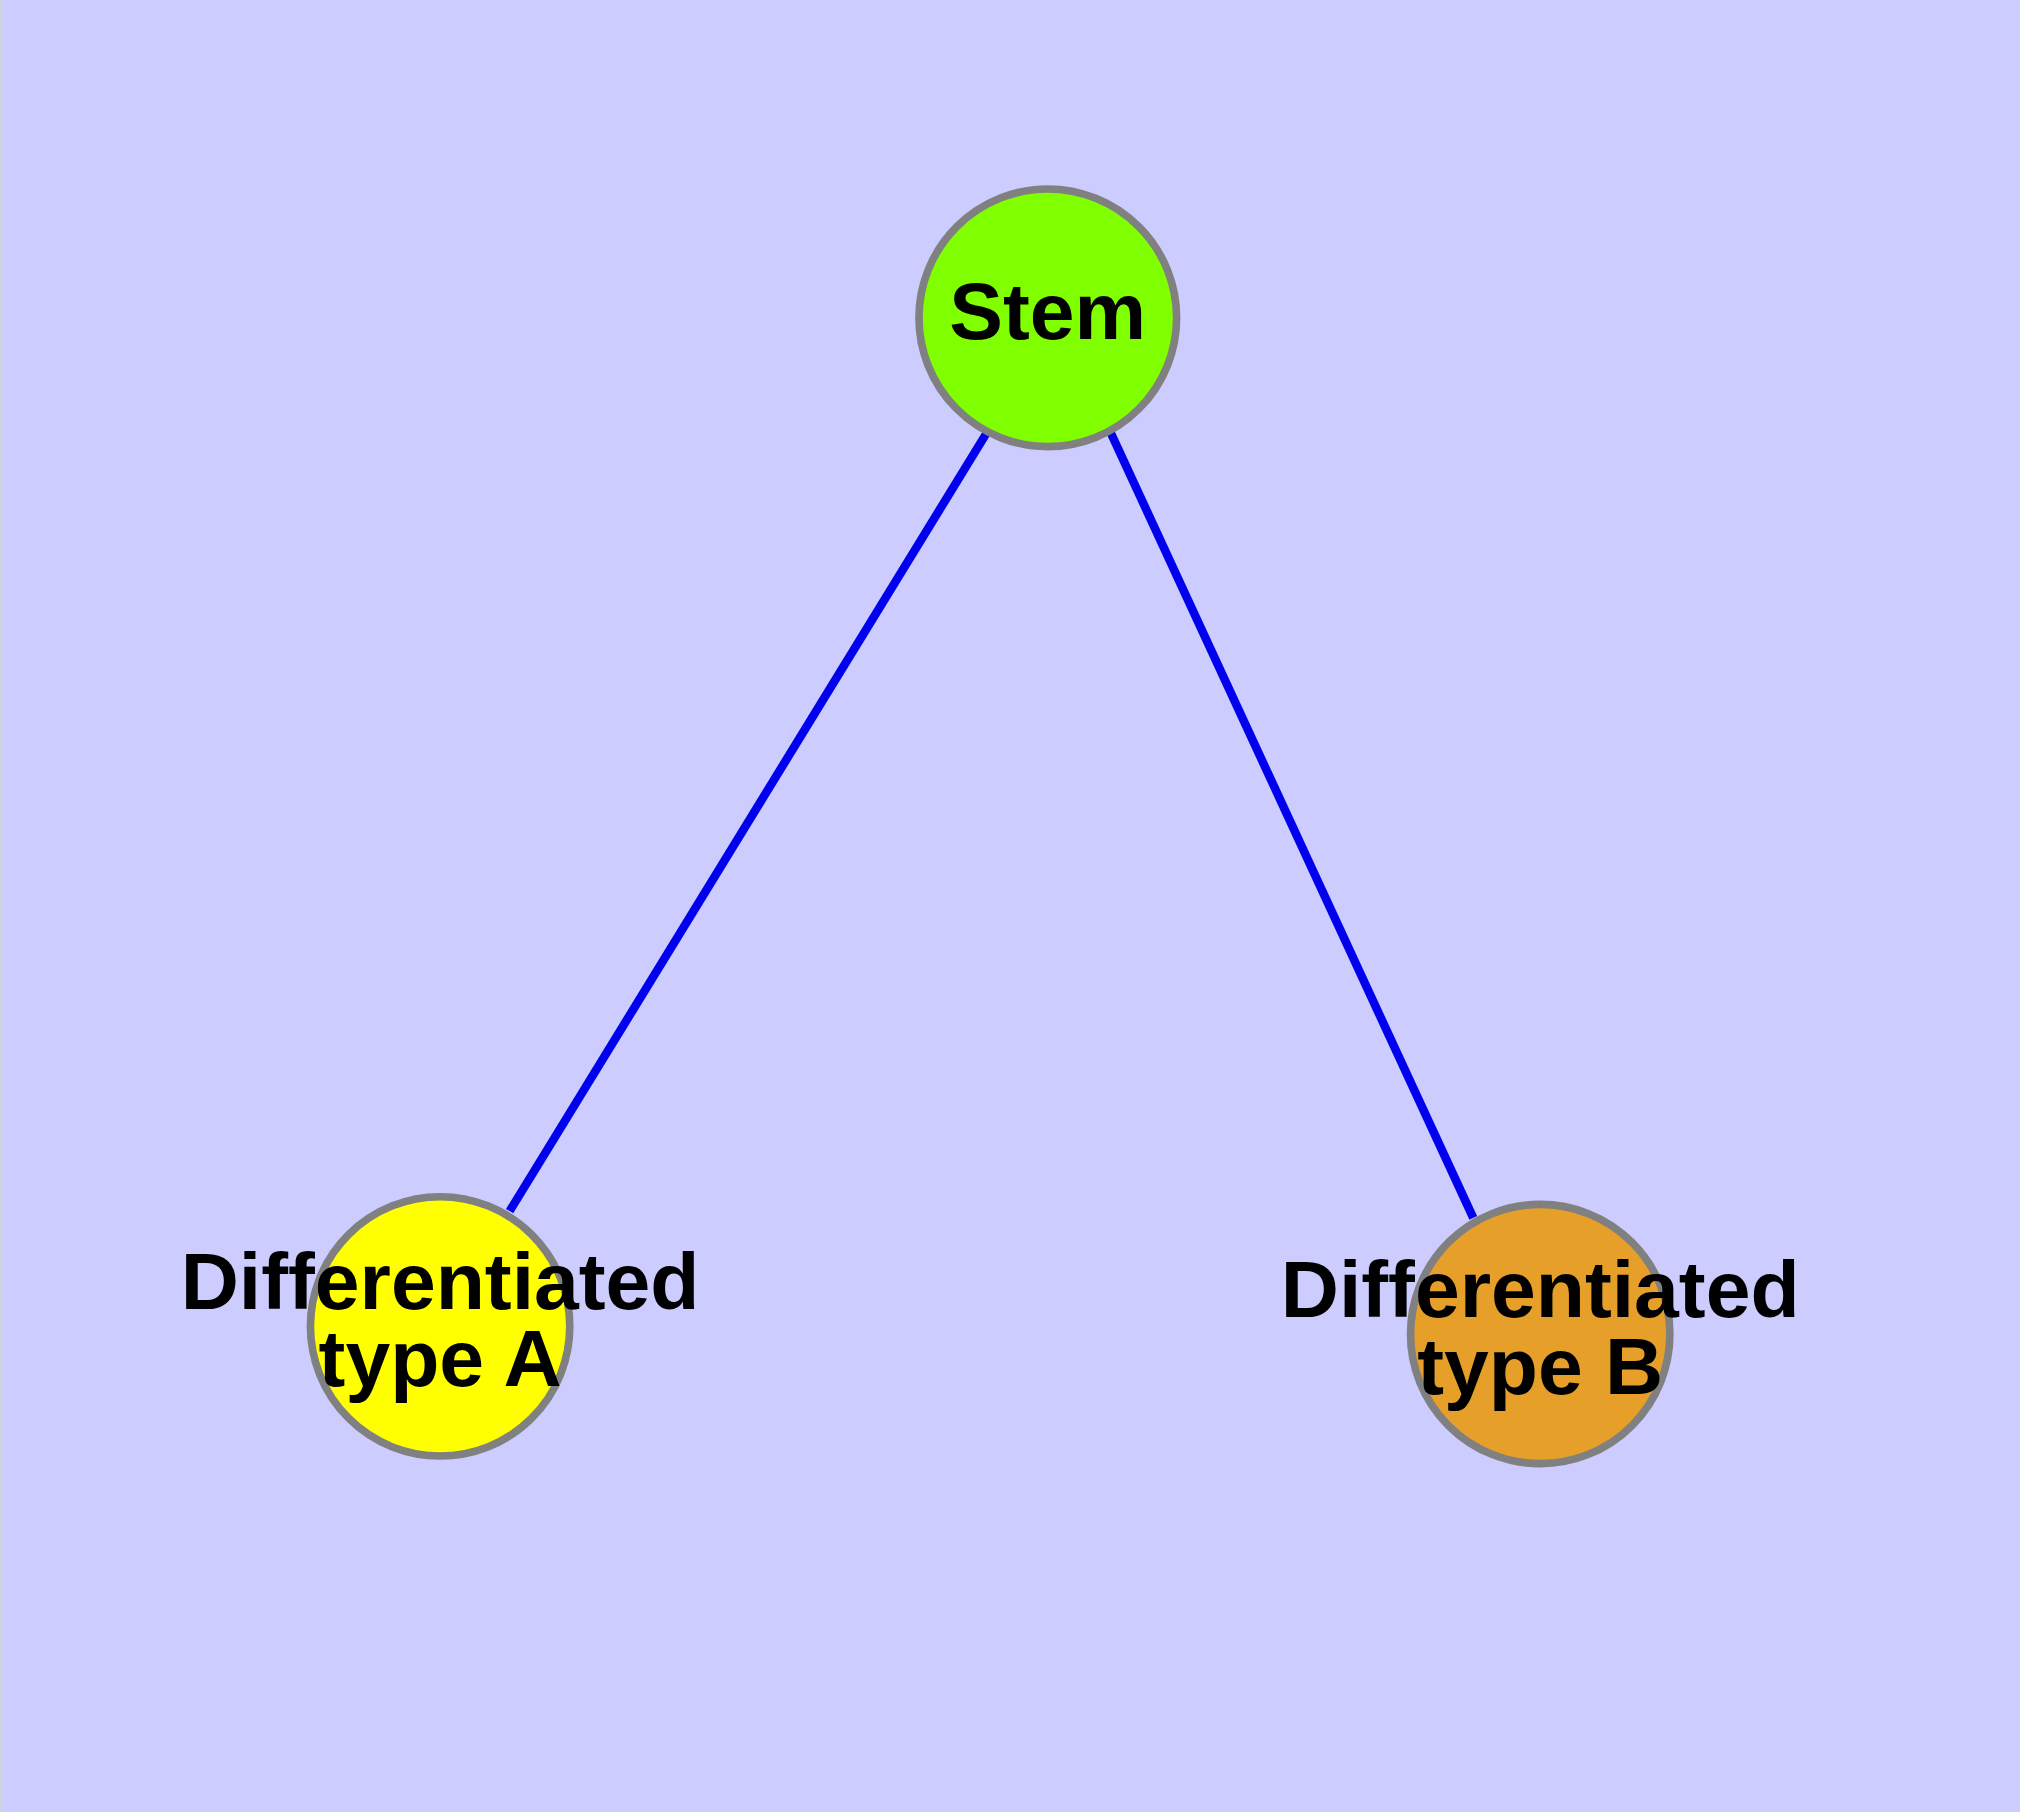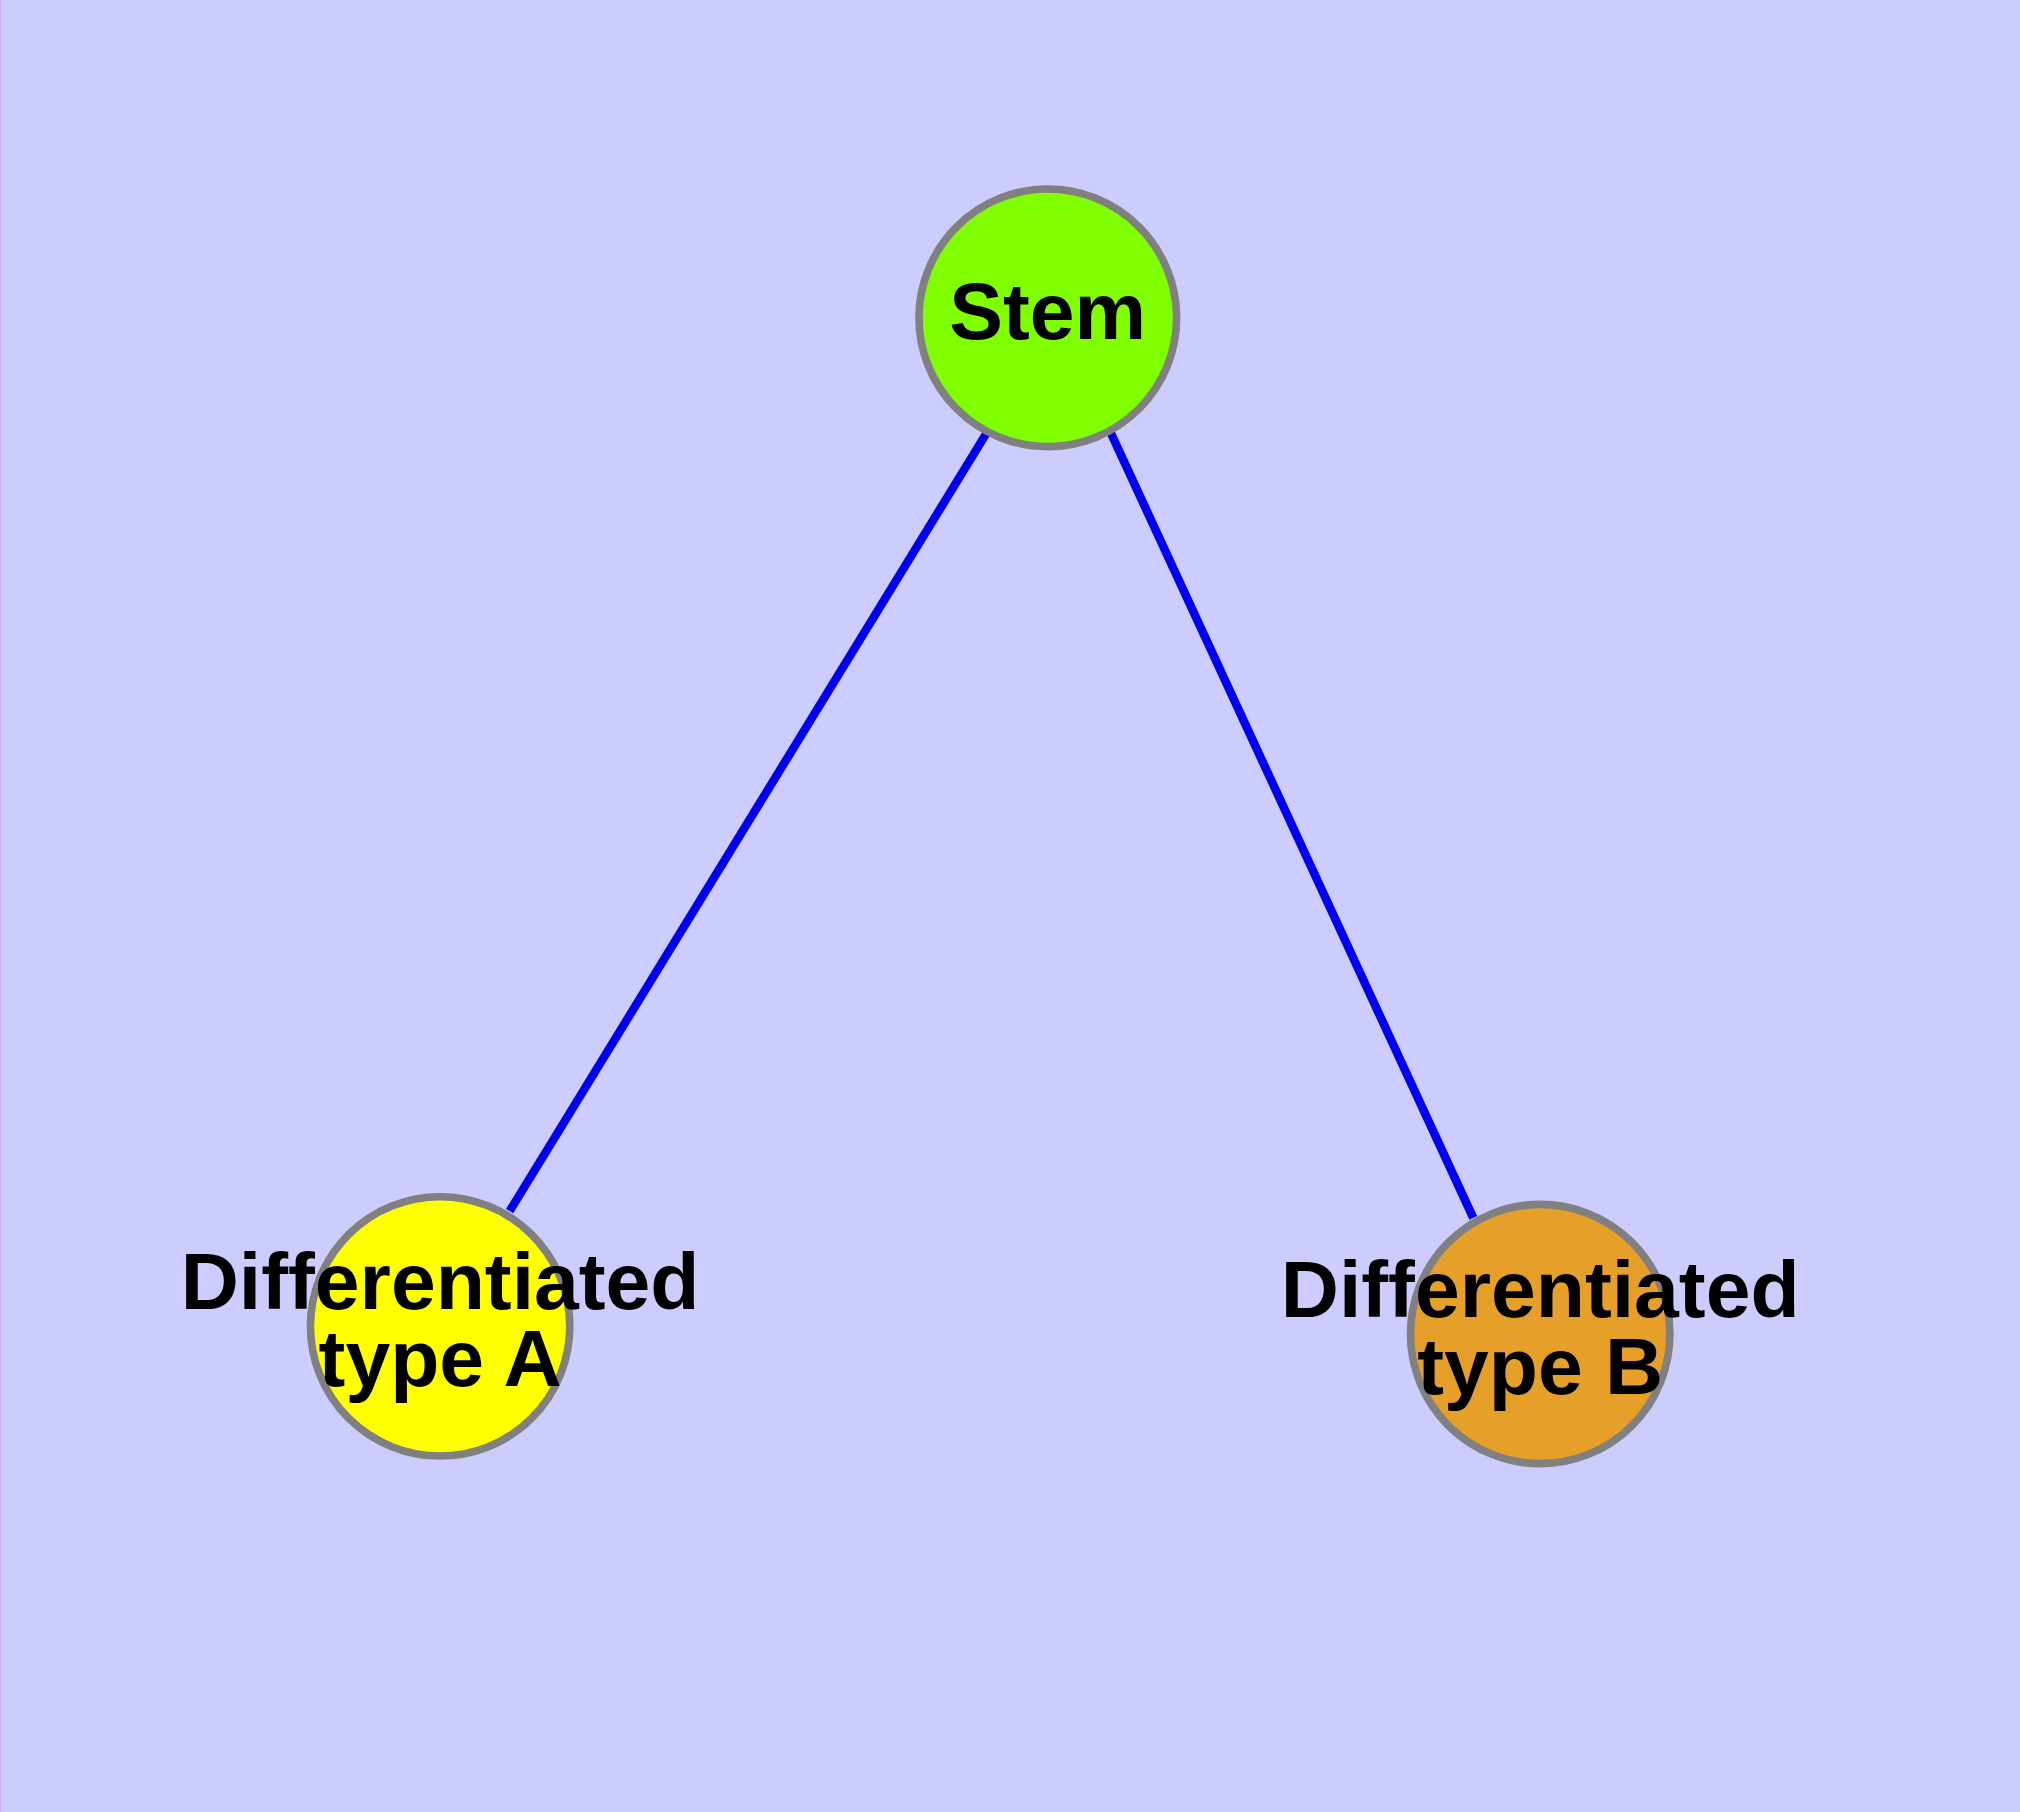--- a/index.html
+++ b/index.html
@@ -36,21 +36,21 @@
     font-size: 95px;
     fill: #000000;
     text-anchor: middle;
     dominant-baseline: middle;
     white-space: pre;
   }
 </style>
 </head>
 <body>
 
-<div id="stage" style="width: 1918px; height: 1812px; background: #d946ef;">
+<div id="stage" style="width: 1918px; height: 1812px; background: #bef264;">
   <svg id="graph-svg" viewBox="0 0 2384 2138" style="width: 2021px; height: 1812px;">
 
     <rect id="bg-rect" x="0" y="0" width="2384" height="2138" fill="#ccccff"></rect>
 
     <g id="edges-group">
       <line class="edge-line" id="edge-0" x1="1165" y1="509" x2="601" y2="1429" stroke="#0000ee" stroke-width="10"></line>
       <line class="edge-line" id="edge-1" x1="1310" y1="510" x2="1738" y2="1437" stroke="#0000ee" stroke-width="10"></line>
     </g>
 
     <g id="nodes-group">

